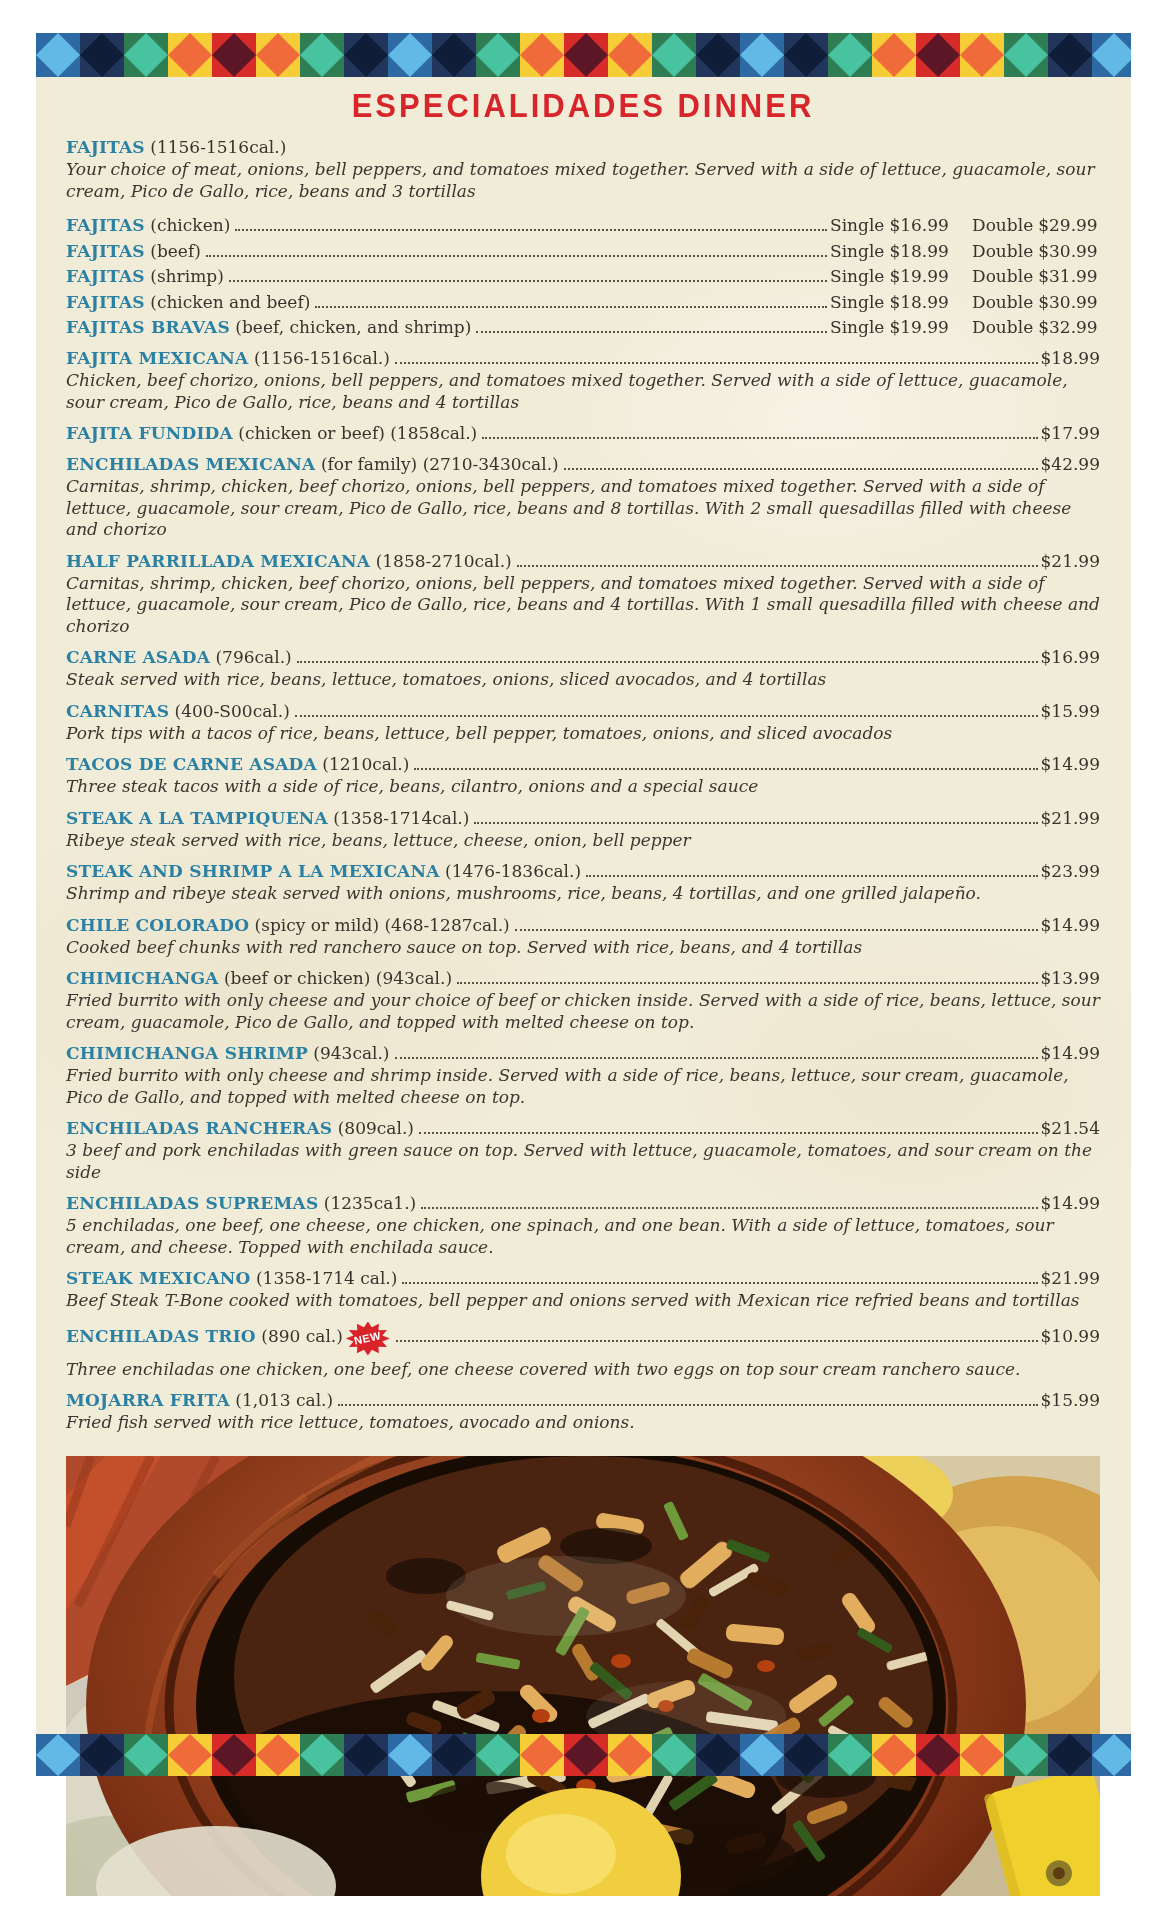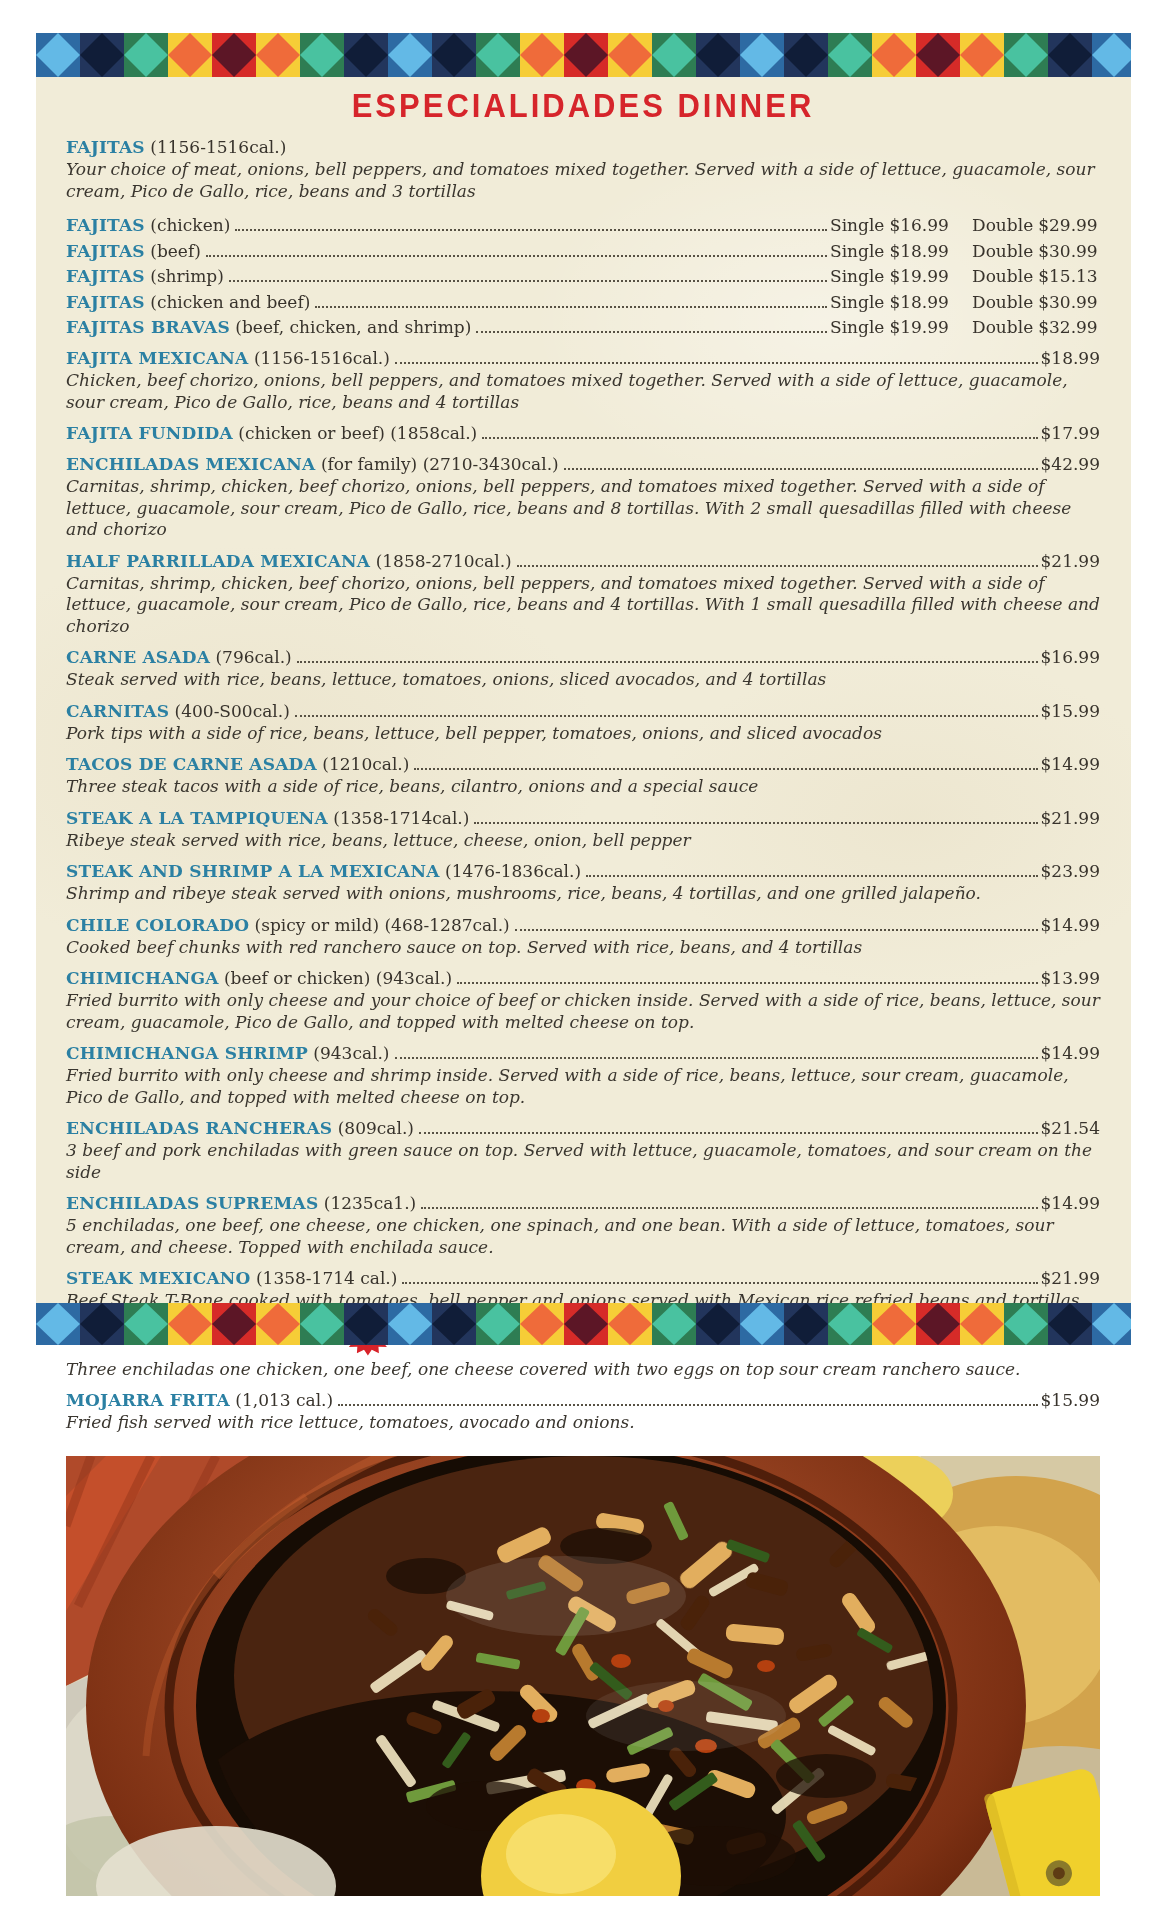--- a/index.html
+++ b/index.html
@@ -1,17 +1,17 @@
 <!DOCTYPE html>
 <html><head>
 <meta charset="utf-8">
 <style>
   html,body{margin:0;padding:0;background:#ffffff;}
   body{width:1166px;height:1920px;position:relative;font-family:"DejaVu Serif",serif;overflow:hidden;}
-  .frame{position:absolute;left:36px;top:33px;width:1095px;height:1312px;
+  .frame{position:absolute;left:36px;top:33px;width:1095px;height:1743px;
     background:
       radial-gradient(ellipse 420px 260px at 72% 22%, rgba(255,255,255,.35), rgba(255,255,255,0) 70%),
       radial-gradient(ellipse 500px 300px at 20% 55%, rgba(214,198,160,.18), rgba(214,198,160,0) 70%),
       radial-gradient(ellipse 380px 240px at 80% 60%, rgba(214,198,160,.15), rgba(214,198,160,0) 70%),
       #f1ecd8;}
   .border-strip{position:absolute;left:0;width:1095px;display:block;}
   .border-top{top:0;height:44px;}
   .border-bottom{bottom:0;height:42px;}
   .content{position:absolute;left:0;top:44px;width:1095px;padding:0 31px 0 30px;box-sizing:border-box;}
   .title{margin:11px 0 13px;text-align:center;font-family:"Liberation Sans",sans-serif;
@@ -93,21 +93,21 @@
       <span class="price p-pair p-s"><span class="p-lab">Single</span><span>$18.99</span></span>
       <span class="price p-pair p-d"><span class="p-lab">Double</span><span>$30.99</span></span>
     </div>
   </div>
 
   <div class="item item--dual">
     <div class="item-row">
       <span class="item-name">FAJITAS</span>&nbsp;<span class="item-detail">(shrimp)</span>
       <span class="leader"></span>
       <span class="price p-pair p-s"><span class="p-lab">Single</span><span>$19.99</span></span>
-      <span class="price p-pair p-d"><span class="p-lab">Double</span><span>$15.13</span></span>
+      <span class="price p-pair p-d"><span class="p-lab">Double</span><span>$31.99</span></span>
     </div>
   </div>
 
   <div class="item item--dual">
     <div class="item-row">
       <span class="item-name">FAJITAS</span>&nbsp;<span class="item-detail">(chicken and beef)</span>
       <span class="leader"></span>
       <span class="price p-pair p-s"><span class="p-lab">Single</span><span>$18.99</span></span>
       <span class="price p-pair p-d"><span class="p-lab">Double</span><span>$30.99</span></span>
     </div>
@@ -171,21 +171,21 @@
     <div class="desc">Steak served with rice, beans, lettuce, tomatoes, onions, sliced avocados, and 4 tortillas</div>
   </div>
 
   <div class="item">
     <div class="item-row">
       <span class="item-name">CARNITAS</span>&nbsp;<span class="item-detail">(400-S00cal.)</span>
       
       <span class="leader"></span>
       <span class="price">$15.99</span>
     </div>
-    <div class="desc">Pork tips with a side of rice, beans, lettuce, bell pepper, tomatoes, onions, and sliced avocados</div>
+    <div class="desc">Pork tips with a tacos of rice, beans, lettuce, bell pepper, tomatoes, onions, and sliced avocados</div>
   </div>
 
   <div class="item">
     <div class="item-row">
       <span class="item-name">TACOS DE CARNE ASADA</span>&nbsp;<span class="item-detail">(1210cal.)</span>
       
       <span class="leader"></span>
       <span class="price">$14.99</span>
     </div>
     <div class="desc">Three steak tacos with a side of rice, beans, cilantro, onions and a special sauce</div>

